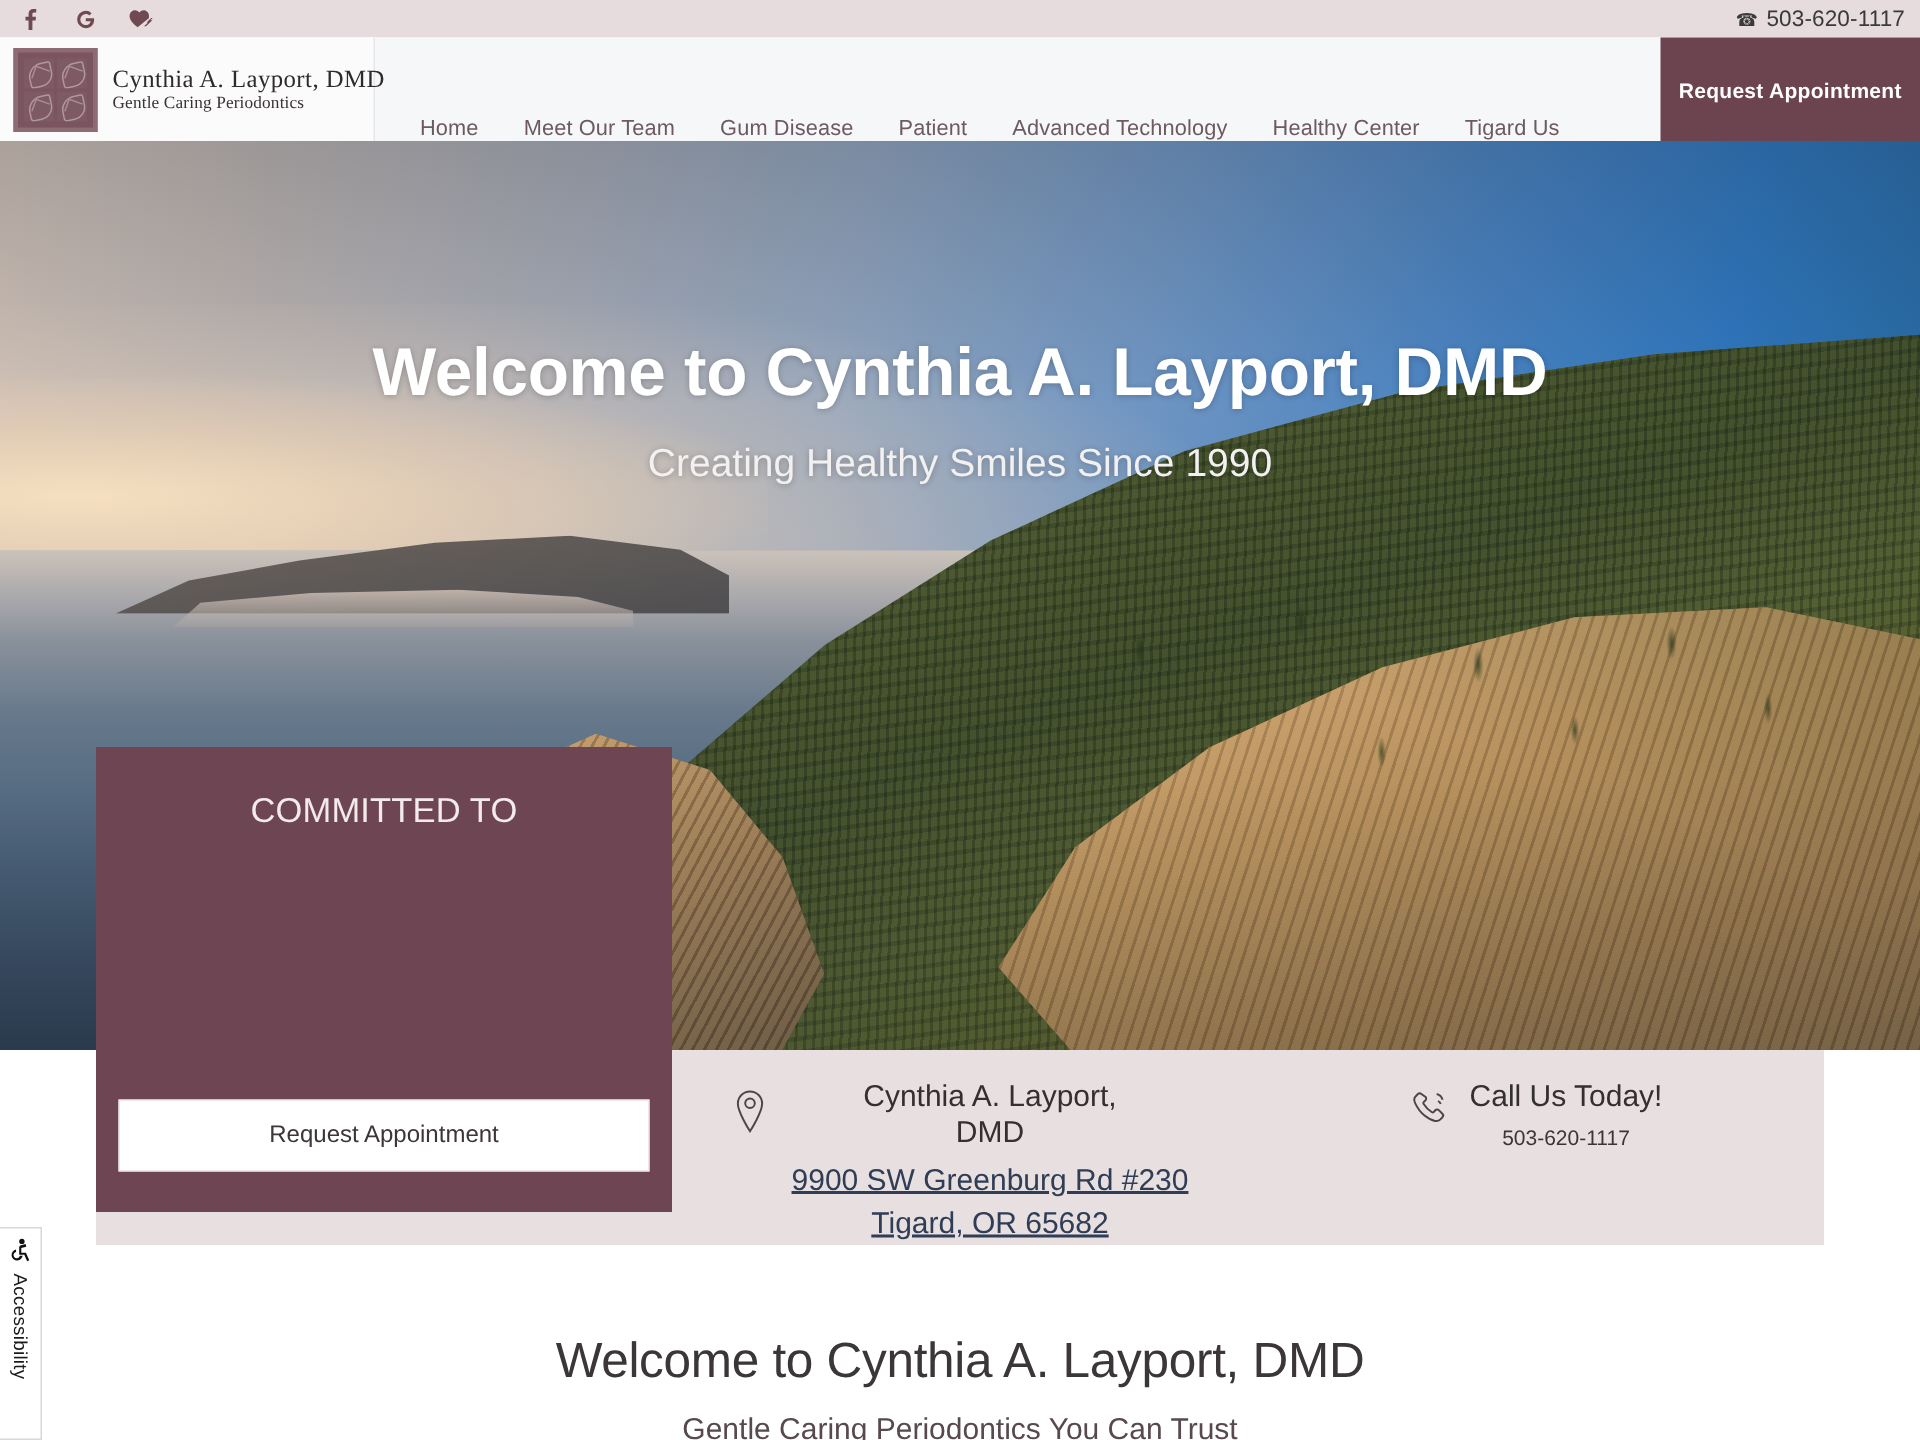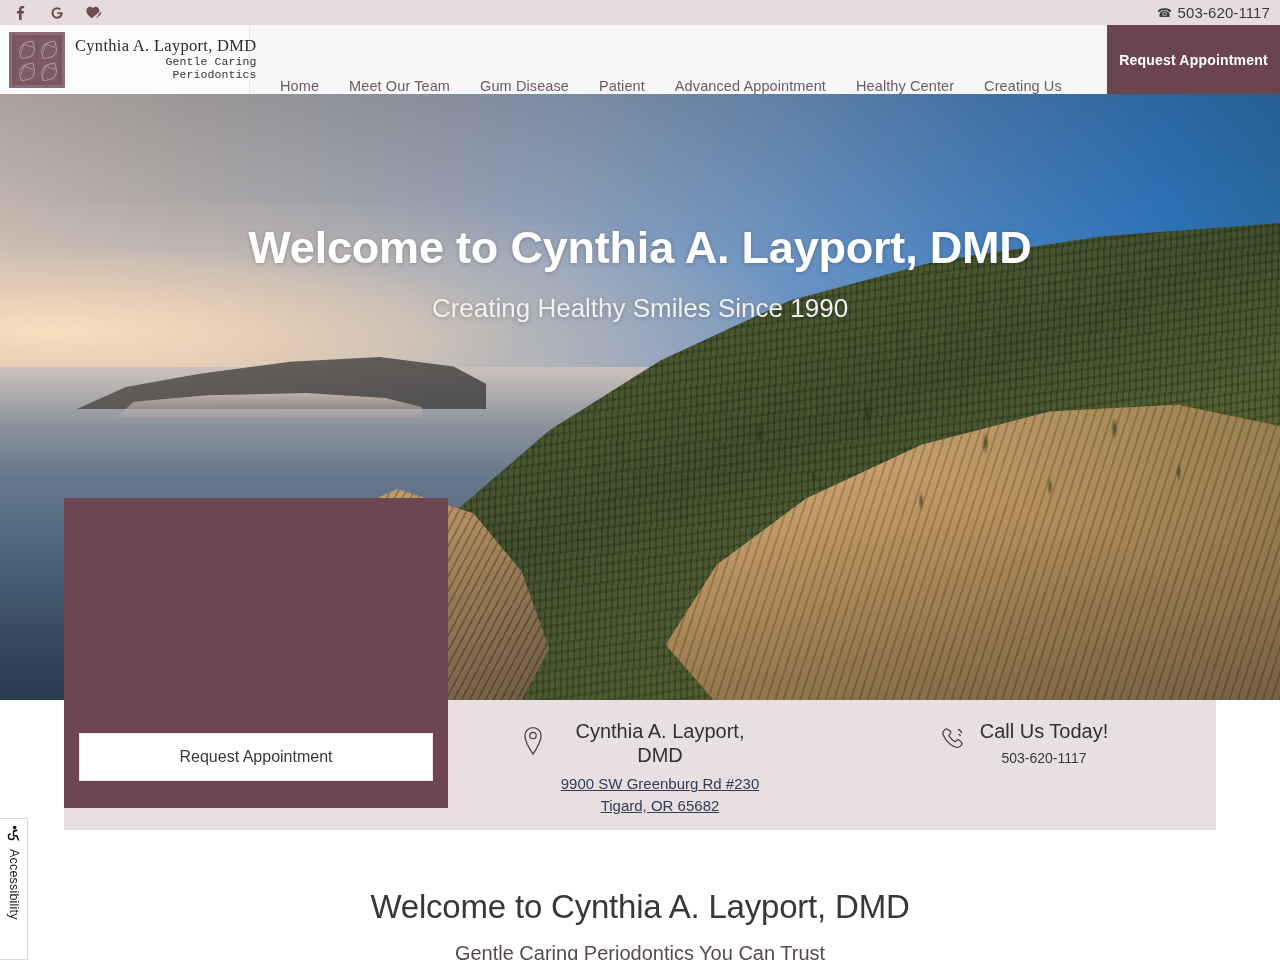--- a/index.html
+++ b/index.html
@@ -64,22 +64,22 @@
     content:""; position:absolute; left:28%; top:34%; width:46%; height:40%;
     border-top:1px solid #a98d96; border-left:1px solid #a98d96;
     transform:rotate(20deg);
   }
   .logo-text { line-height:1.1; }
   .logo-name {
     font-family:"Liberation Serif", serif;
     font-size:16.5px; color:#2f2a2b; letter-spacing:.3px; white-space:nowrap;
   }
   .logo-tag {
-    font-family:Liberation Mono, monospace;
-    font-size:11.5px; color:#3a3335; text-align:right; letter-spacing:.1px; margin-top:1px;
+    font-family:Liberation Serif, serif;
+    font-size:11.5px; color:#3a3335; text-align:left; letter-spacing:.1px; margin-top:1px;
   }
 
   .nav {
     flex:1 1 auto;
     display:flex; align-items:flex-end;
     padding-left:15px; gap:0;
   }
   .nav-item {
     font-size:14.5px; color:#6d5a60; letter-spacing:.1px;
     padding:0 15px; cursor:pointer; white-space:nowrap;
@@ -244,21 +244,21 @@
   .info-col {
     flex:1 1 0; display:flex; align-items:flex-start; gap:14px;
     padding-top:20px; justify-content:center;
   }
   .info-icon { width:26px; height:30px; flex:0 0 26px; color:#4d4547; margin-top:6px; }
   .info-icon svg { display:block; }
   .info-body { text-align:center; }
   .info-title { font-size:20px; color:#33302f; line-height:1.18; max-width:190px; margin:0 auto; }
   .info-title.wide { max-width:300px; }
   .info-addr {
-    margin-top:6px; font-size:15px; color:#2f3d55;
+    margin-top:6px; font-size:20px; color:#2f3d55;
     text-decoration:underline; line-height:1.45; cursor:pointer;
   }
   .info-phone { margin-top:6px; font-size:14px; color:#3a3637; }
 
   
   .welcome {
     position:absolute; left:0; top:830px; width:1280px; height:130px;
     background:#ffffff; text-align:center;
   }
   .welcome-h2 {
@@ -325,23 +325,23 @@
         <div class="logo-name">Cynthia A. Layport, DMD</div>
         <div class="logo-tag">Gentle Caring Periodontics</div>
       </div>
     </div>
 
     <nav class="nav">
       <span class="nav-item">Home</span>
       <span class="nav-item">Meet Our Team</span>
       <span class="nav-item">Gum Disease</span>
       <span class="nav-item">Patient</span>
-      <span class="nav-item">Advanced Appointment</span>
+      <span class="nav-item">Advanced Technology</span>
       <span class="nav-item">Healthy Center</span>
-      <span class="nav-item">Creating Us</span>
+      <span class="nav-item">Tigard Us</span>
     </nav>
 
     <div class="cta-header">Request Appointment</div>
   </div>
 
   <div class="hero">
     <div class="hero-photo">
       <div class="sky"></div>
       <div class="sky-haze"></div>
       <div class="sun-glow"></div>
@@ -359,20 +359,21 @@
       <div class="sea-rocks"></div>
       <div class="hero-vignette"></div>
     </div>
   </div>
 
   <h1 class="hero-title">Welcome to Cynthia A. Layport, DMD</h1>
   <div class="hero-sub">Creating Healthy Smiles Since 1990</div>
 
   <div class="promo">
     <div class="promo-head">
+      <div>COMMITTED TO</div>
     </div>
     <div class="promo-btn">Request Appointment</div>
   </div>
 
   <div class="infostrip">
     <div class="info-spacer"></div>
 
     <div class="info-col">
       <span class="info-icon">
         <svg width="24" height="30" viewBox="0 0 24 30" fill="none" stroke="currentColor" stroke-width="1.3">

